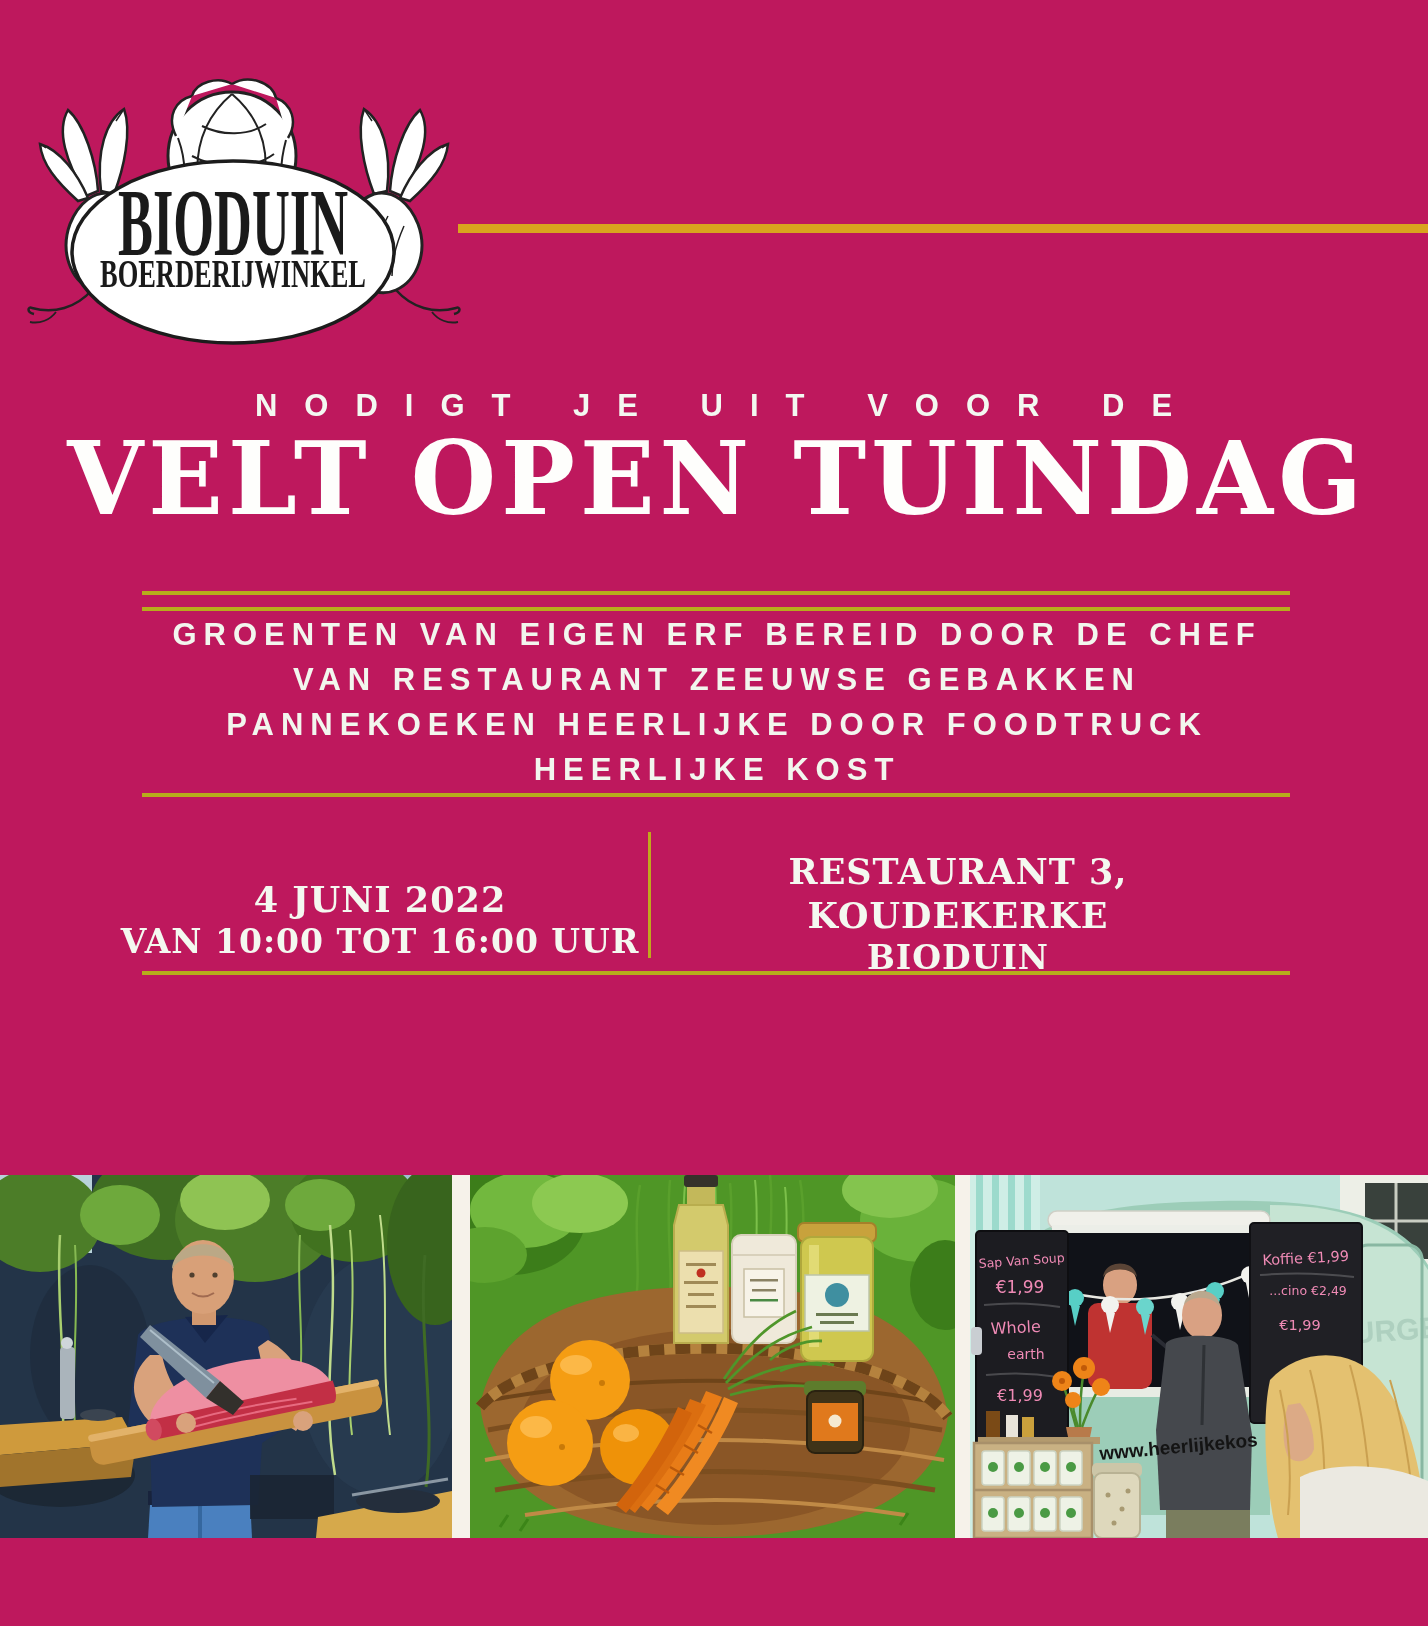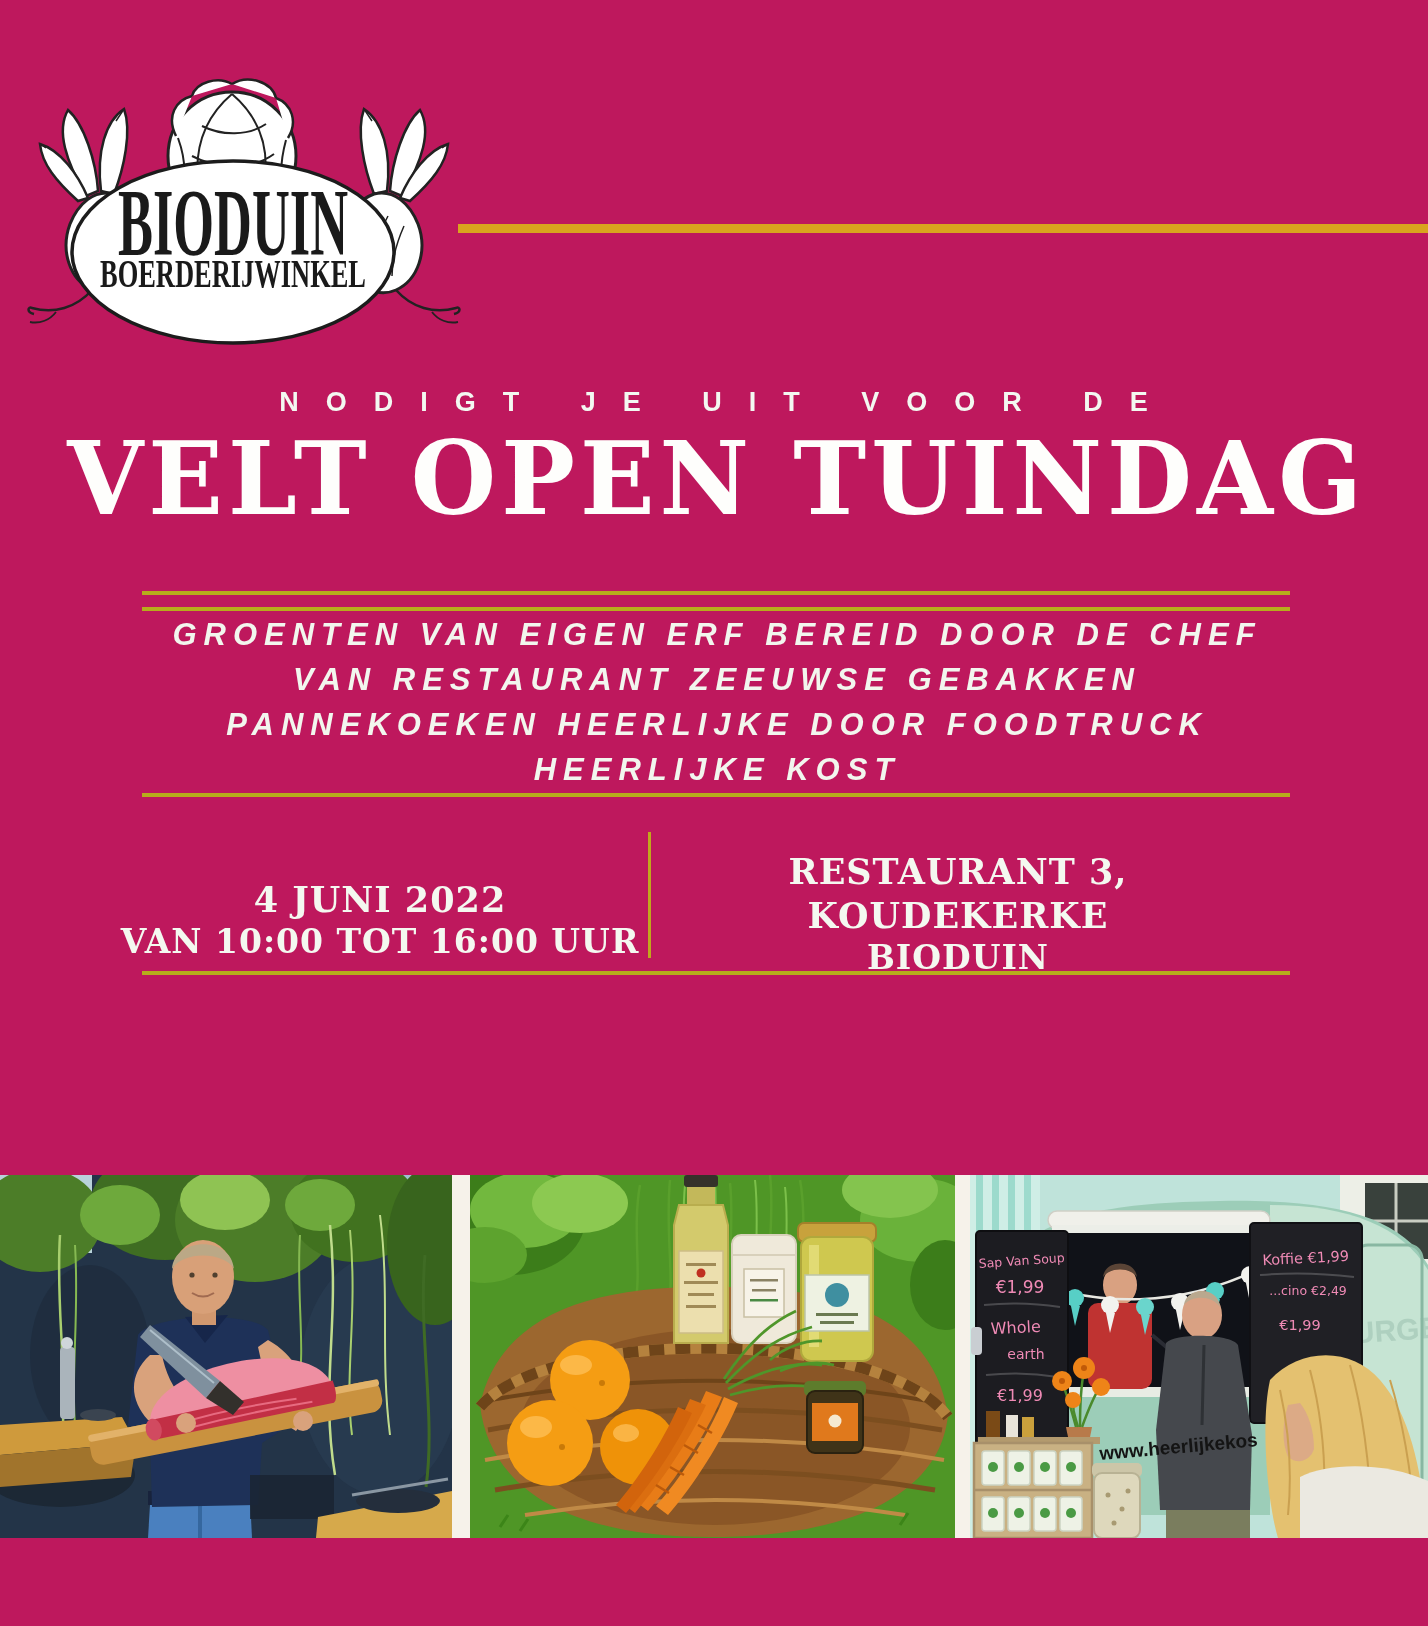--- a/index.html
+++ b/index.html
@@ -1,27 +1,27 @@
 <!DOCTYPE html>
 <html><head>
 <meta charset="utf-8">
 <style>
   html,body{margin:0;padding:0;background:#1b1b1b;}
   .poster{position:relative;width:1428px;height:1626px;background:#be185d;overflow:hidden;
           font-family:"Liberation Sans",sans-serif;}
   .abs{position:absolute;}
   .centered{left:0;width:100%;text-align:center;white-space:nowrap;}
   .serif{font-family:"DejaVu Serif","Liberation Serif",serif;font-weight:bold;}
-  .intro-line{top:384px;font-size:27px;font-weight:bold;letter-spacing:27px;color:#f3f8f1;line-height:1.4;}
+  .intro-line{top:384px;font-size:31px;font-weight:bold;letter-spacing:27px;color:#f3f8f1;line-height:1.4;}
   .intro-line span{position:relative;left:13px;}
   .event-title{top:430px;font-size:98px;letter-spacing:5px;color:#fefefc;line-height:1;transform:scaleY(1.04);}
   .event-title span{position:relative;left:3px;}
   .rule{background:#b7ac1b;height:4px;left:142px;width:1148px;}
   .gold-line{left:458px;top:224px;width:970px;height:9px;background:#d9a41e;}
-  .desc-block{top:612px;color:#f2f6ee;font-weight:bold;font-size:31px;letter-spacing:7px;line-height:45px;font-style:italic;}
+  .desc-block{top:612px;color:#f2f6ee;font-weight:bold;font-size:31px;letter-spacing:7px;line-height:45px;}
   .desc-block div span{position:relative;left:3px;}
   .col{top:850px;color:#f4f8f0;}
   .col .l1{font-size:35px;line-height:44px;letter-spacing:1px;}
   .col .l2{font-size:33px;line-height:40px;letter-spacing:1px;}
   .col-date{left:120px;width:520px;text-align:center;margin-top:28px;}
   .col-loc{left:700px;width:516px;text-align:center;}
   .details-divider{left:648px;top:832px;width:3px;height:126px;background:#c0a81c;}
   .footer-block{top:1044px;color:#e2efe0;font-size:28px;letter-spacing:2px;line-height:40px;}
   .photo{top:1175px;height:363px;overflow:hidden;}
   .photo svg{display:block;}

